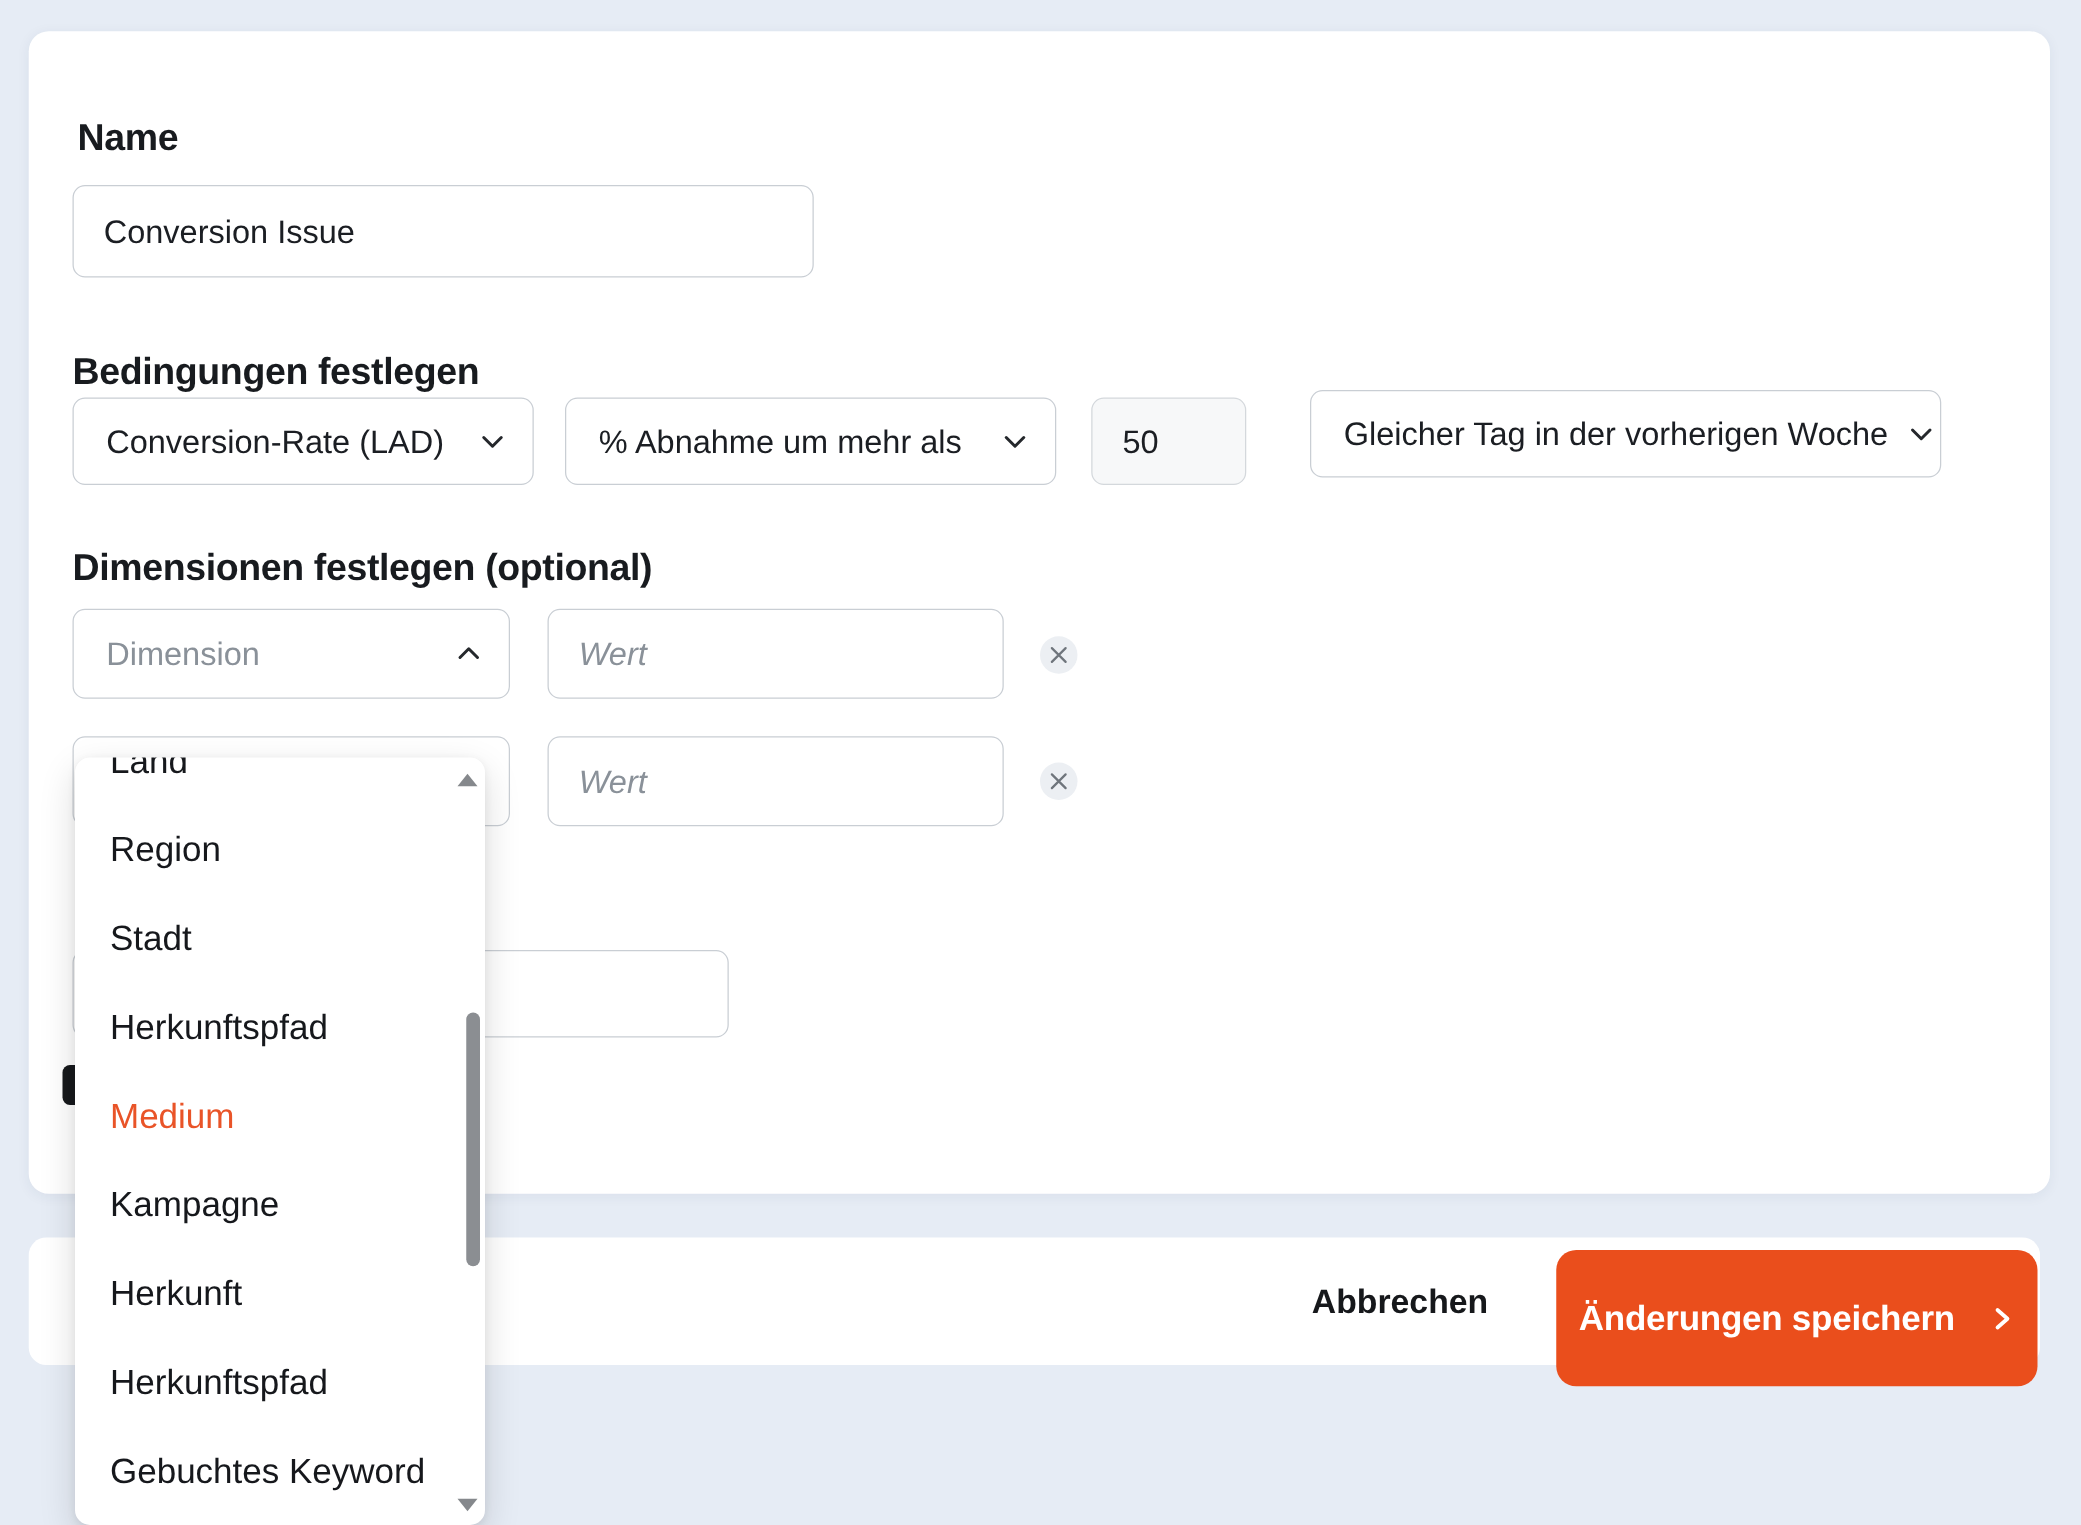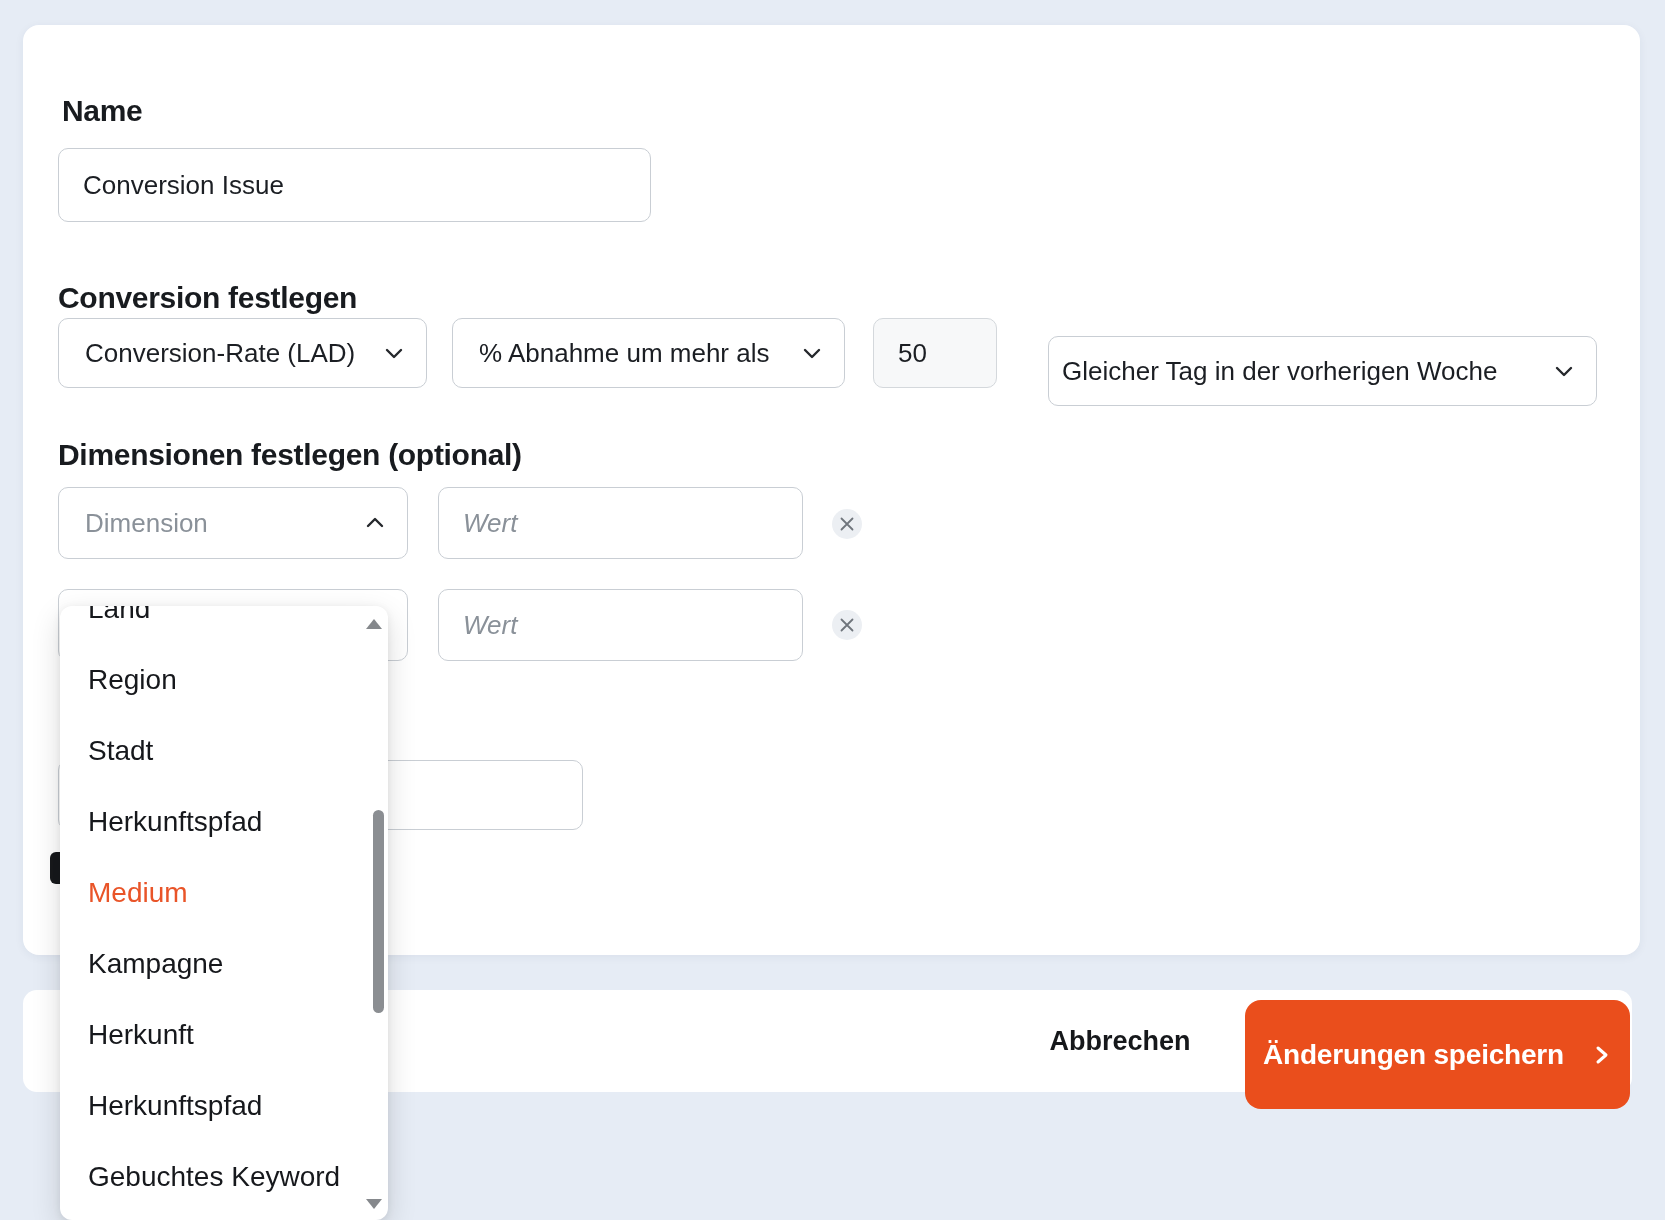--- a/index.html
+++ b/index.html
@@ -88,39 +88,39 @@
   }
 </style>
 </head>
 <body style="background: rgb(230, 236, 245);">
 
 <div class="abs card"></div>
 
 <div class="abs heading" style="left:62px;top:94px;">Name</div>
 <input class="abs inp" style="left: 58px; top: 148px; width: 593px; height: 74px;" value="Conversion Issue">
 
-<div class="abs heading" style="left:58px;top:281px;">Conversion festlegen</div>
+<div class="abs heading" style="left:58px;top:281px;">Bedingungen festlegen</div>
 
 <div class="abs sel" style="left:58px;top:318px;width:369px;height:70px;">
   <span class="lbl">Conversion-Rate (LAD)</span>
   <svg class="chev" width="24" height="24" viewBox="0 0 24 24" fill="none">
       <path d="M5 9l7 7 7-7" stroke="#25282c" stroke-width="2.4" stroke-linecap="round" stroke-linejoin="round"></path>
     </svg>
 </div>
 
 <div class="abs sel" style="left:452px;top:318px;width:393px;height:70px;">
   <span class="lbl">% Abnahme um mehr als</span>
   <svg class="chev" width="24" height="24" viewBox="0 0 24 24" fill="none">
       <path d="M5 9l7 7 7-7" stroke="#25282c" stroke-width="2.4" stroke-linecap="round" stroke-linejoin="round"></path>
     </svg>
 </div>
 
 <input class="abs inp gray50" style="left: 873px; top: 318px; width: 124px; height: 70px;" value="50">
 
-<div class="abs sel" style="left:1048px;top:336px;width:549px;height:70px;padding-left:13px;">
+<div class="abs sel" style="left:1048px;top:312px;width:505px;height:70px;">
   <span class="lbl">Gleicher Tag in der vorherigen Woche</span>
   <svg class="chev" width="24" height="24" viewBox="0 0 24 24" fill="none">
       <path d="M5 9l7 7 7-7" stroke="#25282c" stroke-width="2.4" stroke-linecap="round" stroke-linejoin="round"></path>
     </svg>
 </div>
 
 <div class="abs heading" style="left:58px;top:438px;">Dimensionen festlegen (optional)</div>
 
 <div class="abs sel" style="left:58px;top:487px;width:350px;height:72px;">
   <span class="lbl placeholder">Dimension</span>

